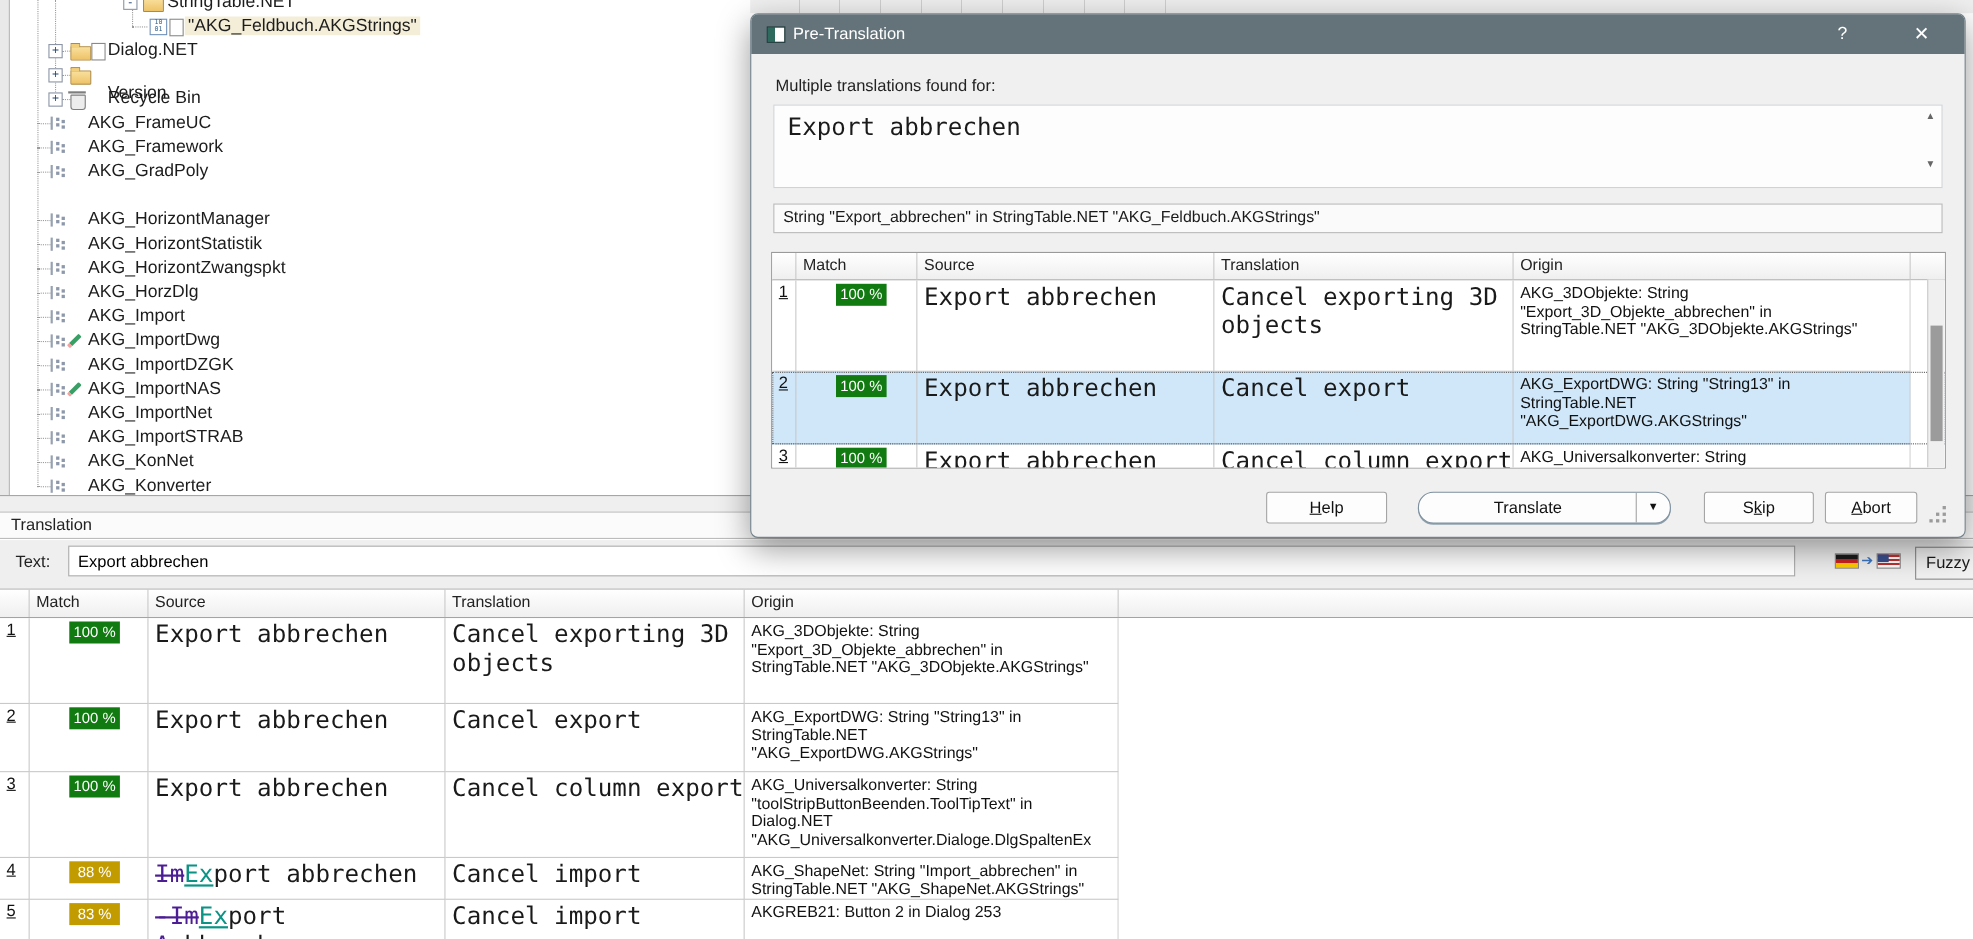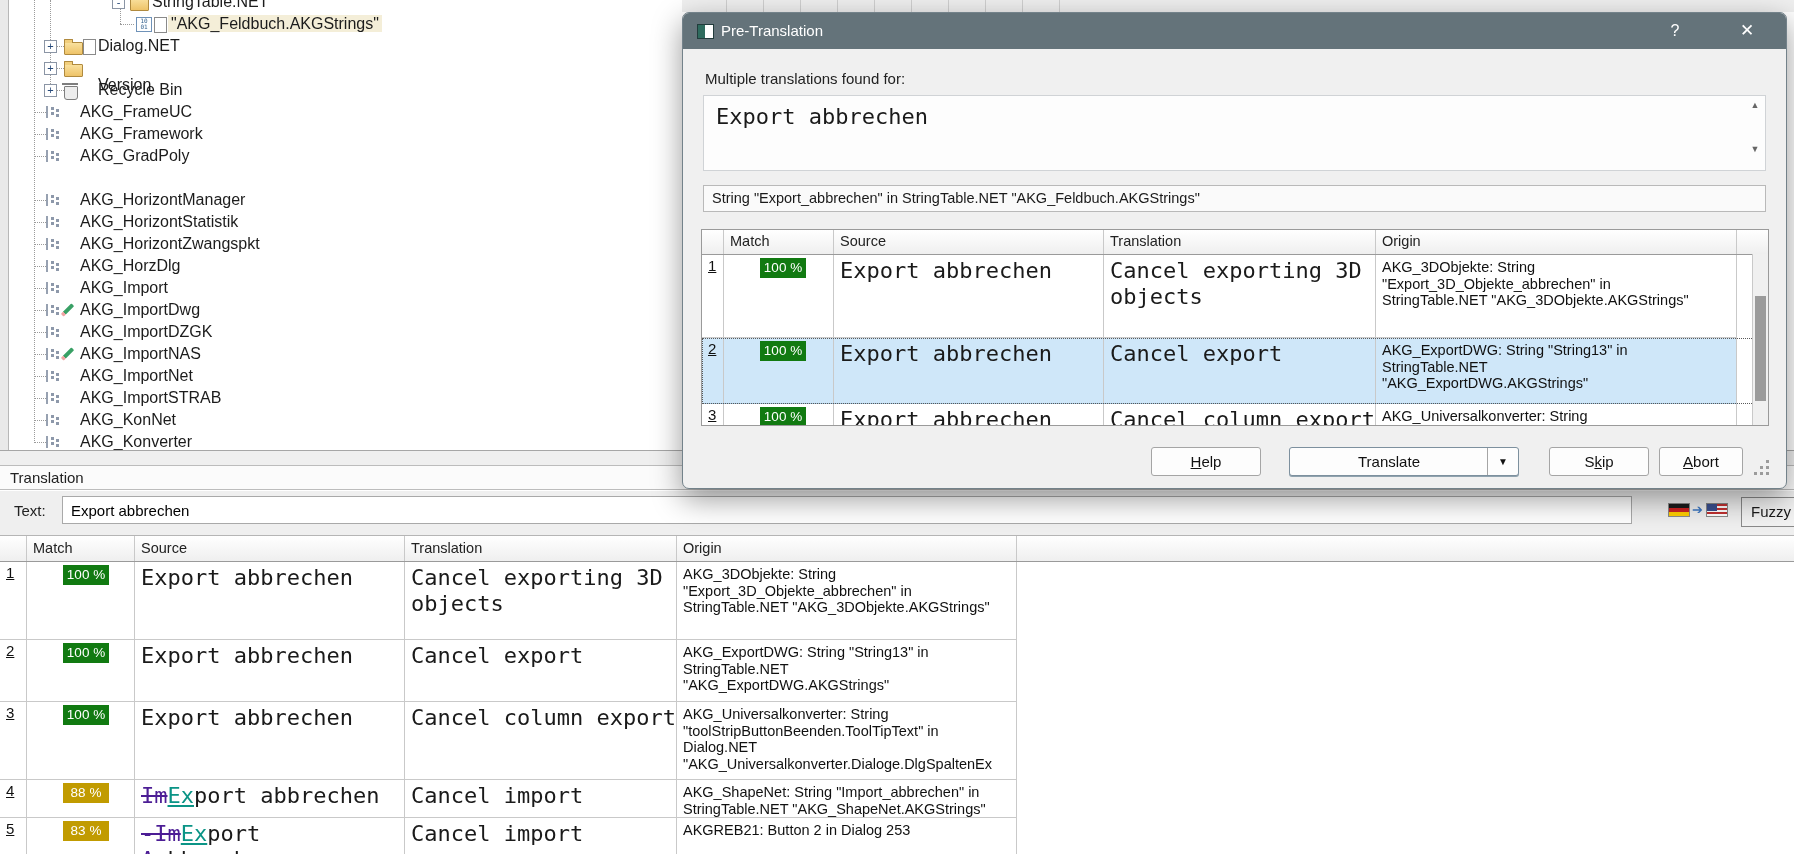--- a/index.html
+++ b/index.html
@@ -93,21 +93,21 @@
        overflow:hidden;box-sizing:border-box;}
   #dlgtable .thead{height:24px;}
   #dlgtable .hc{line-height:23px;}
   .sel{background:#cfe7f9;outline:1px dotted #5a5a5a;outline-offset:-1px;}
   .sel .c{border-bottom-color:#9fc4e0;}
   #dlgscroll{position:absolute;right:0;top:24px;bottom:0;width:15px;background:#f0f0f0;border-left:1px solid #c9c9c9;}
   #dlgthumb{position:absolute;left:2px;top:42px;width:11px;height:105px;background:#9b9b9b;}
   .btn{position:absolute;top:434px;height:29px;background:#fdfdfd;border:1px solid #a5a5a5;border-radius:3px;
        font-size:15px;text-align:center;line-height:27px;box-sizing:border-box;color:#111;}
   .btn .drop{position:absolute;right:0;top:0;width:30px;height:27px;border-left:1px solid #a5a5a5;font-size:10px;line-height:27px;}
-  .btn-default{border-color:#7d909e;box-shadow:0 1px 0 #8fa2ae;}
+  .btn-default{border-color:#7d909e;box-shadow:0 1px 0 #8fa2ae;border-radius:14px;}
   #grip{position:absolute;left:1077px;top:453px;width:3px;height:3px;background:#9b9b9b;
        box-shadow:6px 0 0 #9b9b9b,6px -6px 0 #9b9b9b,0 6px 0 #9b9b9b,6px 6px 0 #9b9b9b,-6px 6px 0 #9b9b9b;}
 </style>
 </head>
 <body>
 
 <div id="screen">
 
   <div id="tree">
     <div id="gutter"></div>

